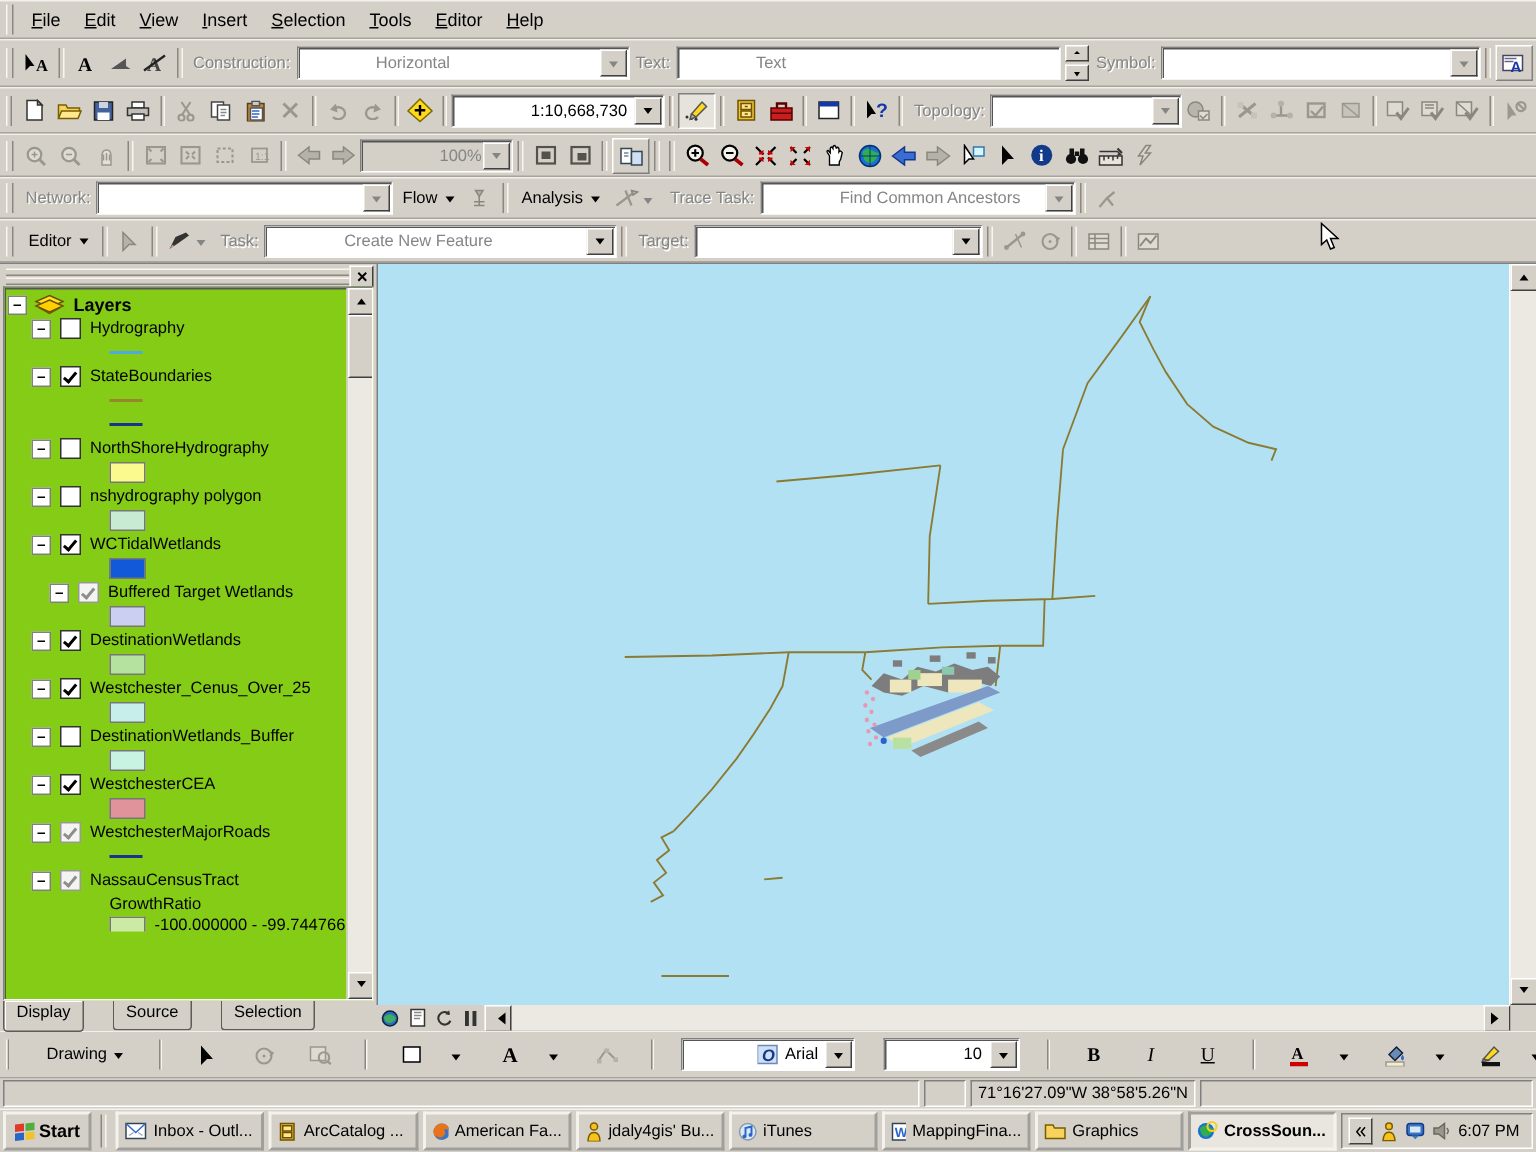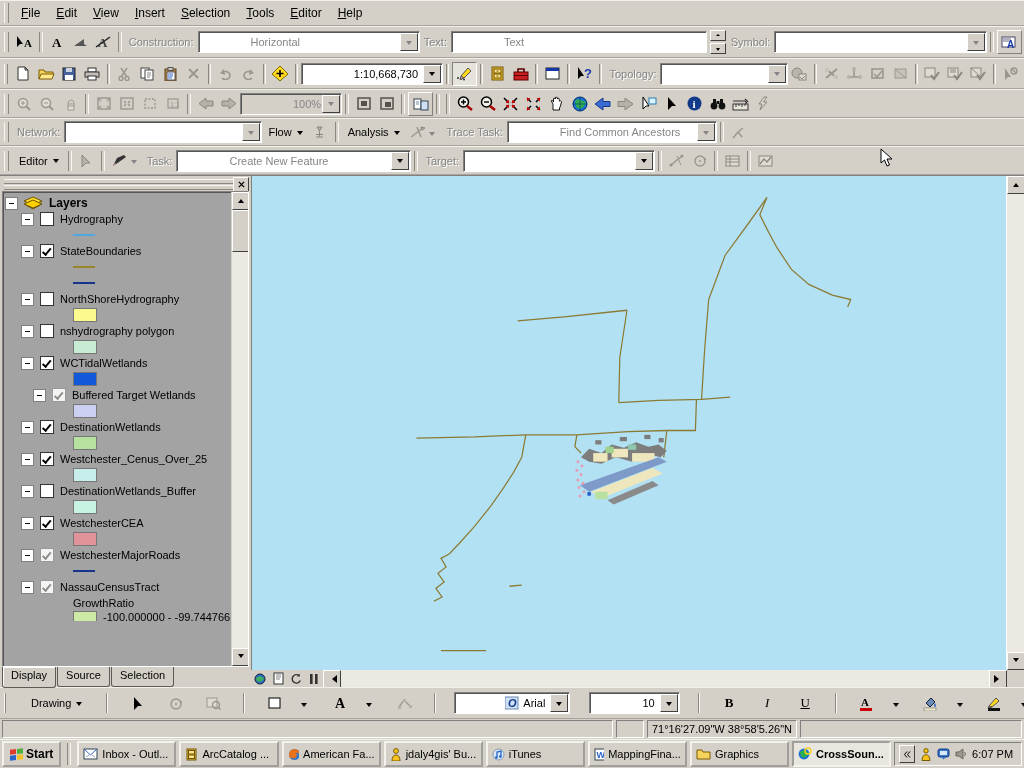--- a/index.html
+++ b/index.html
@@ -34,37 +34,37 @@
   .menulike{display:flex;align-items:center;padding:2px 6px;gap:5px;}
   .spin{display:flex;flex-direction:column;margin-left:2px;}
   .spin .cbtn{width:14px;height:9px;}
   .spin .dn,.spin .up{border-width:2px;border-top-width:3px;}
   
   #main{flex:1;display:flex;border-top:1px solid #808080;min-height:0;}
   #toc{width:251px;display:flex;flex-direction:column;background:#d4d0c8;}
   #toc-grip{height:13px;position:relative;padding:2px 18px 0 4px;}
   #toc-grip .gl{height:3px;border-top:1px solid #f8f6f0;border-bottom:1px solid #8c887f;margin-top:1px;}
   #toc-close{position:absolute;right:2px;top:1px;width:14px;height:13px;background:#d4d0c8;border:1px solid;border-color:#fff #404040 #404040 #fff;display:flex;align-items:center;justify-content:center;}
-  #toc-tree{flex:1;margin:0 2px;background:#a3a3a3;border:1px solid;border-color:#808080 #fff #fff #808080;box-shadow:inset 1px 1px 0 #555;position:relative;overflow:hidden;display:flex;}
+  #toc-tree{flex:1;margin:0 2px;background:#84cc16;border:1px solid;border-color:#808080 #fff #fff #808080;box-shadow:inset 1px 1px 0 #555;position:relative;overflow:hidden;display:flex;}
   #tree-scroll{flex:1;overflow:hidden;padding:3px 0 0 2px;}
   .trow{display:flex;align-items:center;height:16px;white-space:nowrap;}
   .texp{width:11px;height:11px;border:1px solid #808080;background:#fff;display:flex;align-items:center;justify-content:center;flex:0 0 auto;}
   .texp .mh{width:5px;height:1px;background:#000;}
   .tchk{width:12px;height:12px;border:1px solid #333;background:#fff;margin-left:6px;display:flex;align-items:center;justify-content:center;flex:0 0 auto;}
   .tchk.gray{border-color:#999;background:#f4f4f2;}
   .ck{width:7px;height:3px;border-left:2px solid #000;border-bottom:2px solid #000;transform:rotate(-50deg) translate(0,-1px);}
   .tchk.gray .ck{border-color:#8d8d8d;}
   .tname{margin-left:6px;font-size:11px;}
   .sym-line{width:22px;height:2px;margin-left:68px;}
   .sym-fill{width:22px;height:12px;border:1px solid #777;margin-left:68px;}
   .sub1{margin-left:68px;}
   #toc-sb{width:16px;background:#ece9e2;border-left:1px solid #d4d0c8;display:flex;flex-direction:column;justify-content:space-between;}
   .sbbtn{width:16px;height:16px;background:#d4d0c8;border:1px solid;border-color:#fff #404040 #404040 #fff;display:flex;align-items:center;justify-content:center;}
   .sbthumb{width:16px;height:40px;background:#d4d0c8;border:1px solid;border-color:#fff #404040 #404040 #fff;}
-  #toc-tabs{height:20px;display:flex;align-items:flex-start;padding-left:2px;gap:1px;}
+  #toc-tabs{height:20px;display:flex;align-items:flex-start;padding-left:2px;gap:19px;}
   .tab{height:17px;padding:2px 8px 0 8px;background:#d4d0c8;border:1px solid #5f5b54;border-top:none;border-radius:0 0 3px 3px;}
   .tab.active{position:relative;z-index:2;height:18px;box-shadow:1px 1px 0 #fff inset;}
   
   #map-col{flex:1;display:flex;flex-direction:column;min-width:0;}
   #map-row{flex:1;display:flex;min-height:0;}
   #map-canvas{flex:1;position:relative;overflow:hidden;border-left:1px solid #808080;}
   #map-canvas svg{display:block;width:100%;height:100%;}
   #vscroll{width:17px;background:#ece9e2;display:flex;flex-direction:column;justify-content:space-between;border-left:1px solid #fff;}
   #map-bottom{height:17px;display:flex;align-items:center;background:#d4d0c8;}
   .viewbtn{width:18px;height:16px;display:flex;align-items:center;justify-content:center;}

